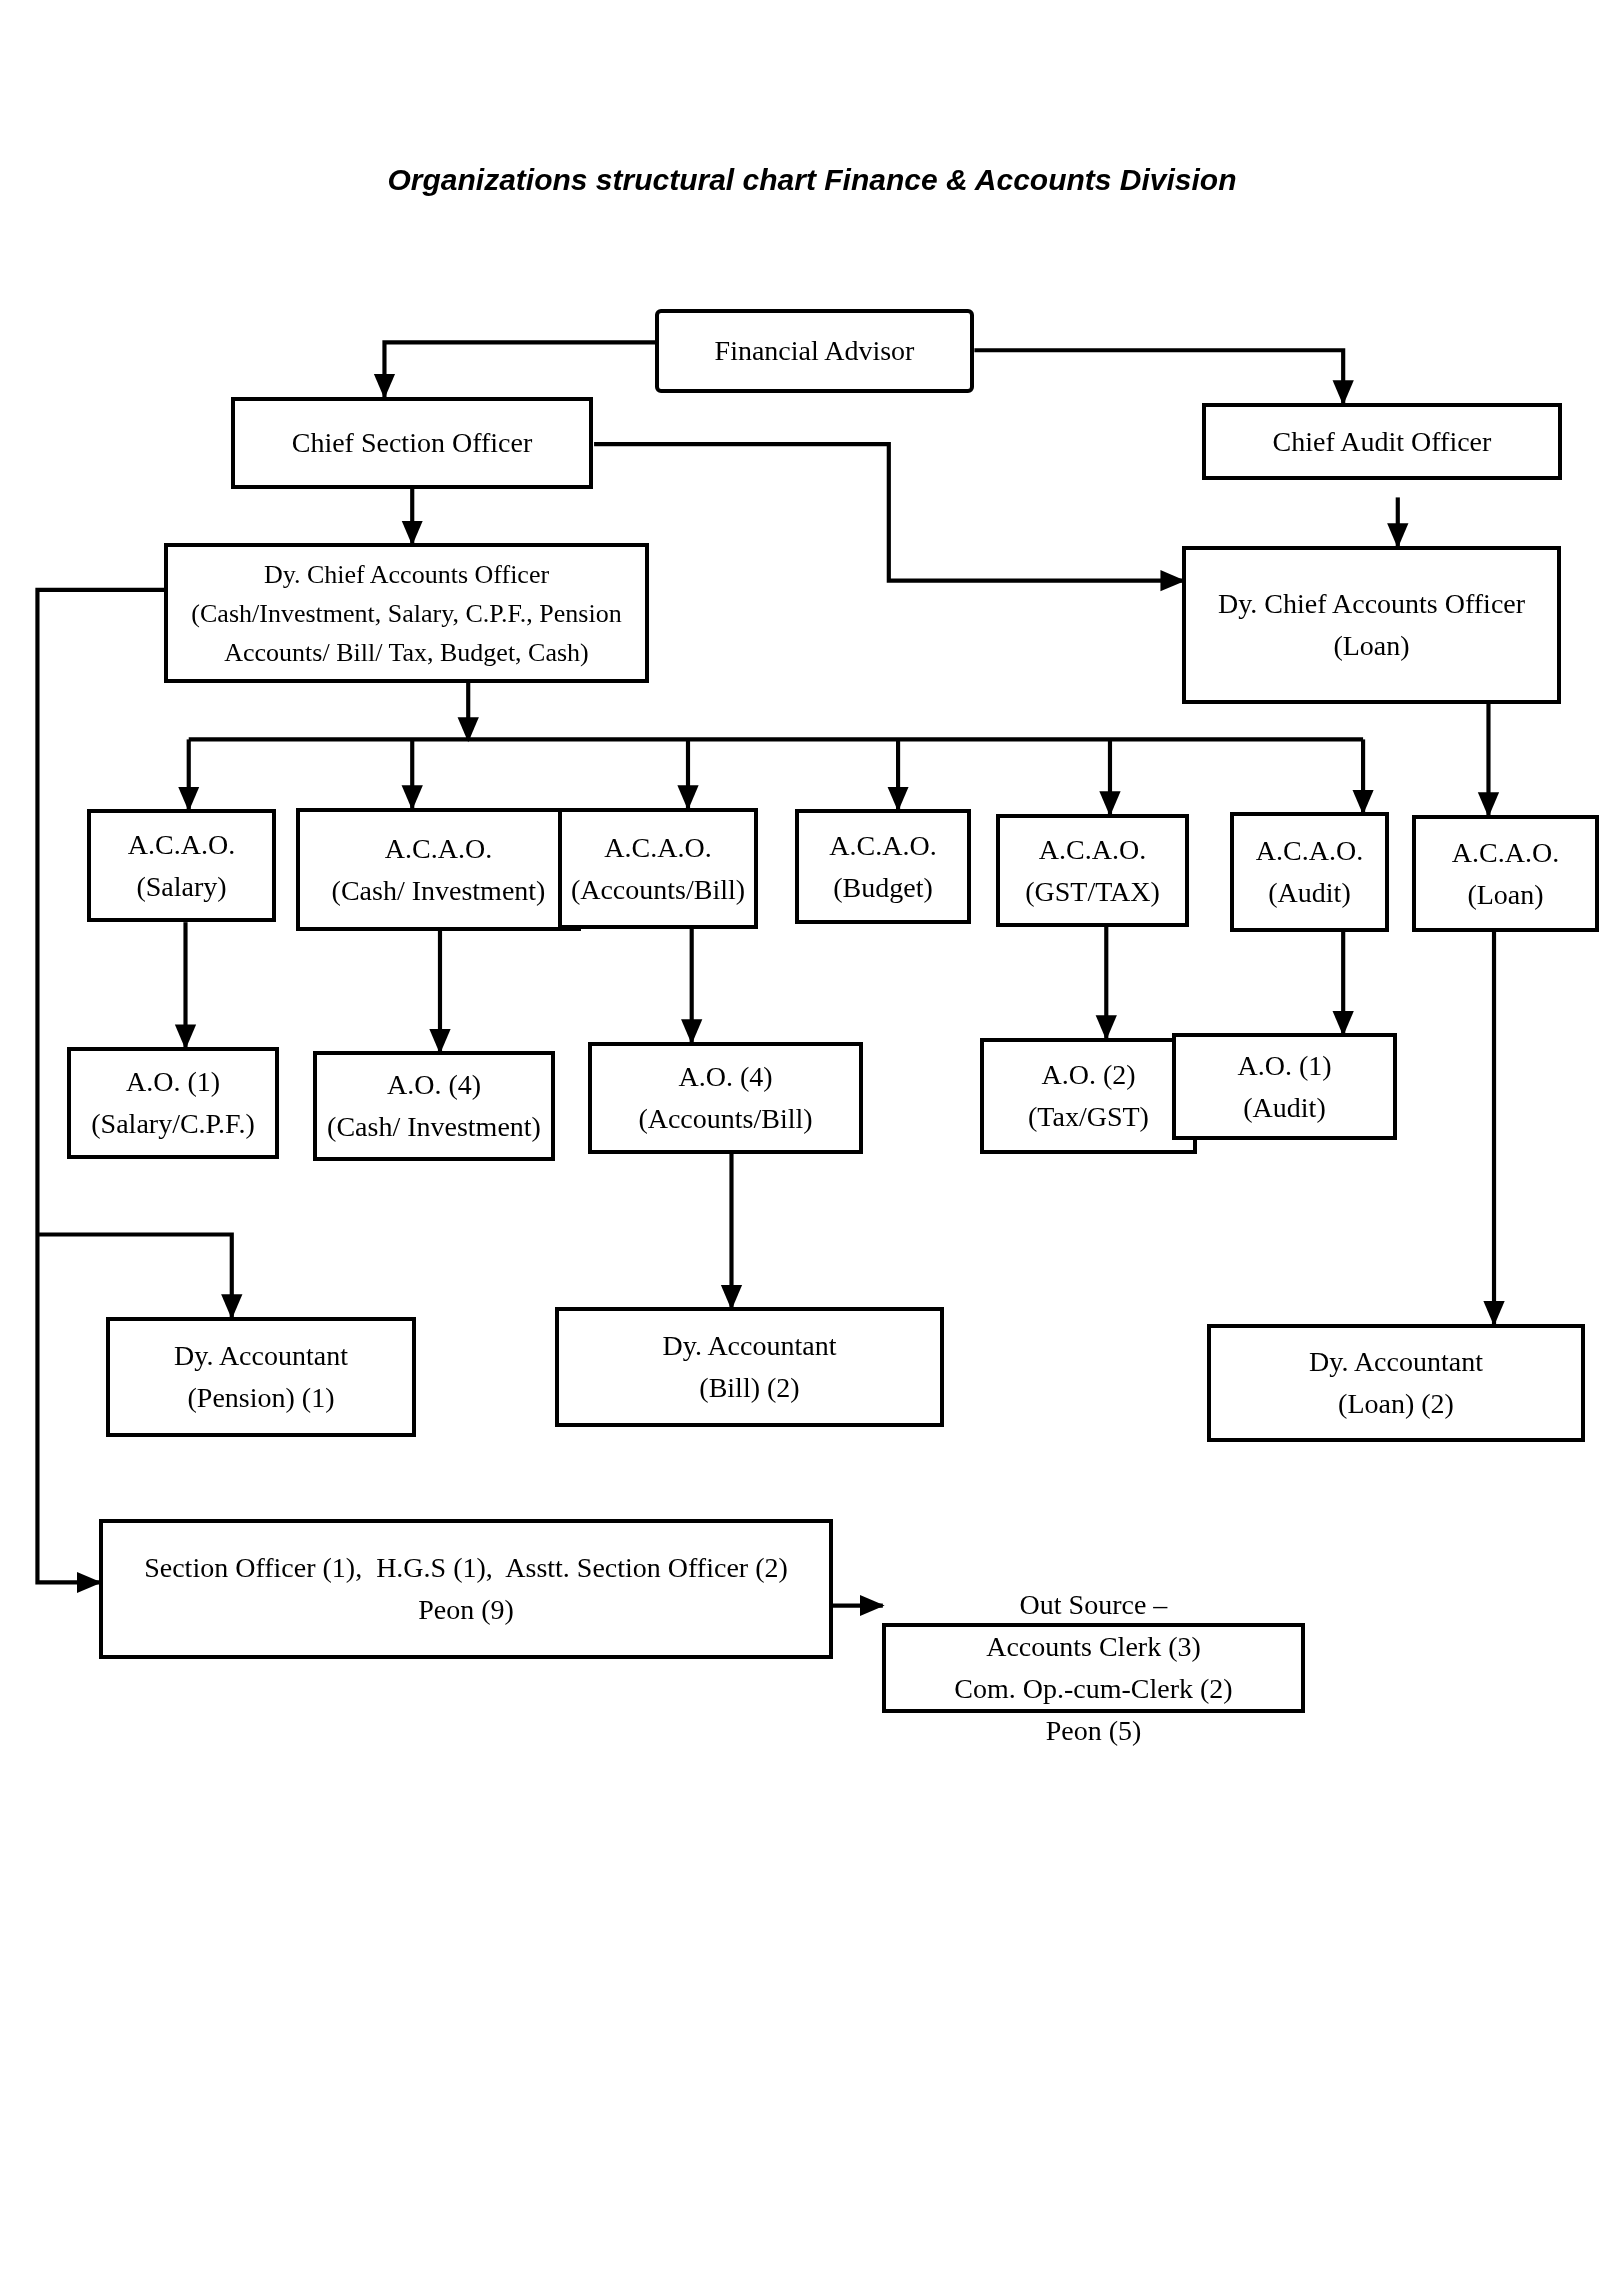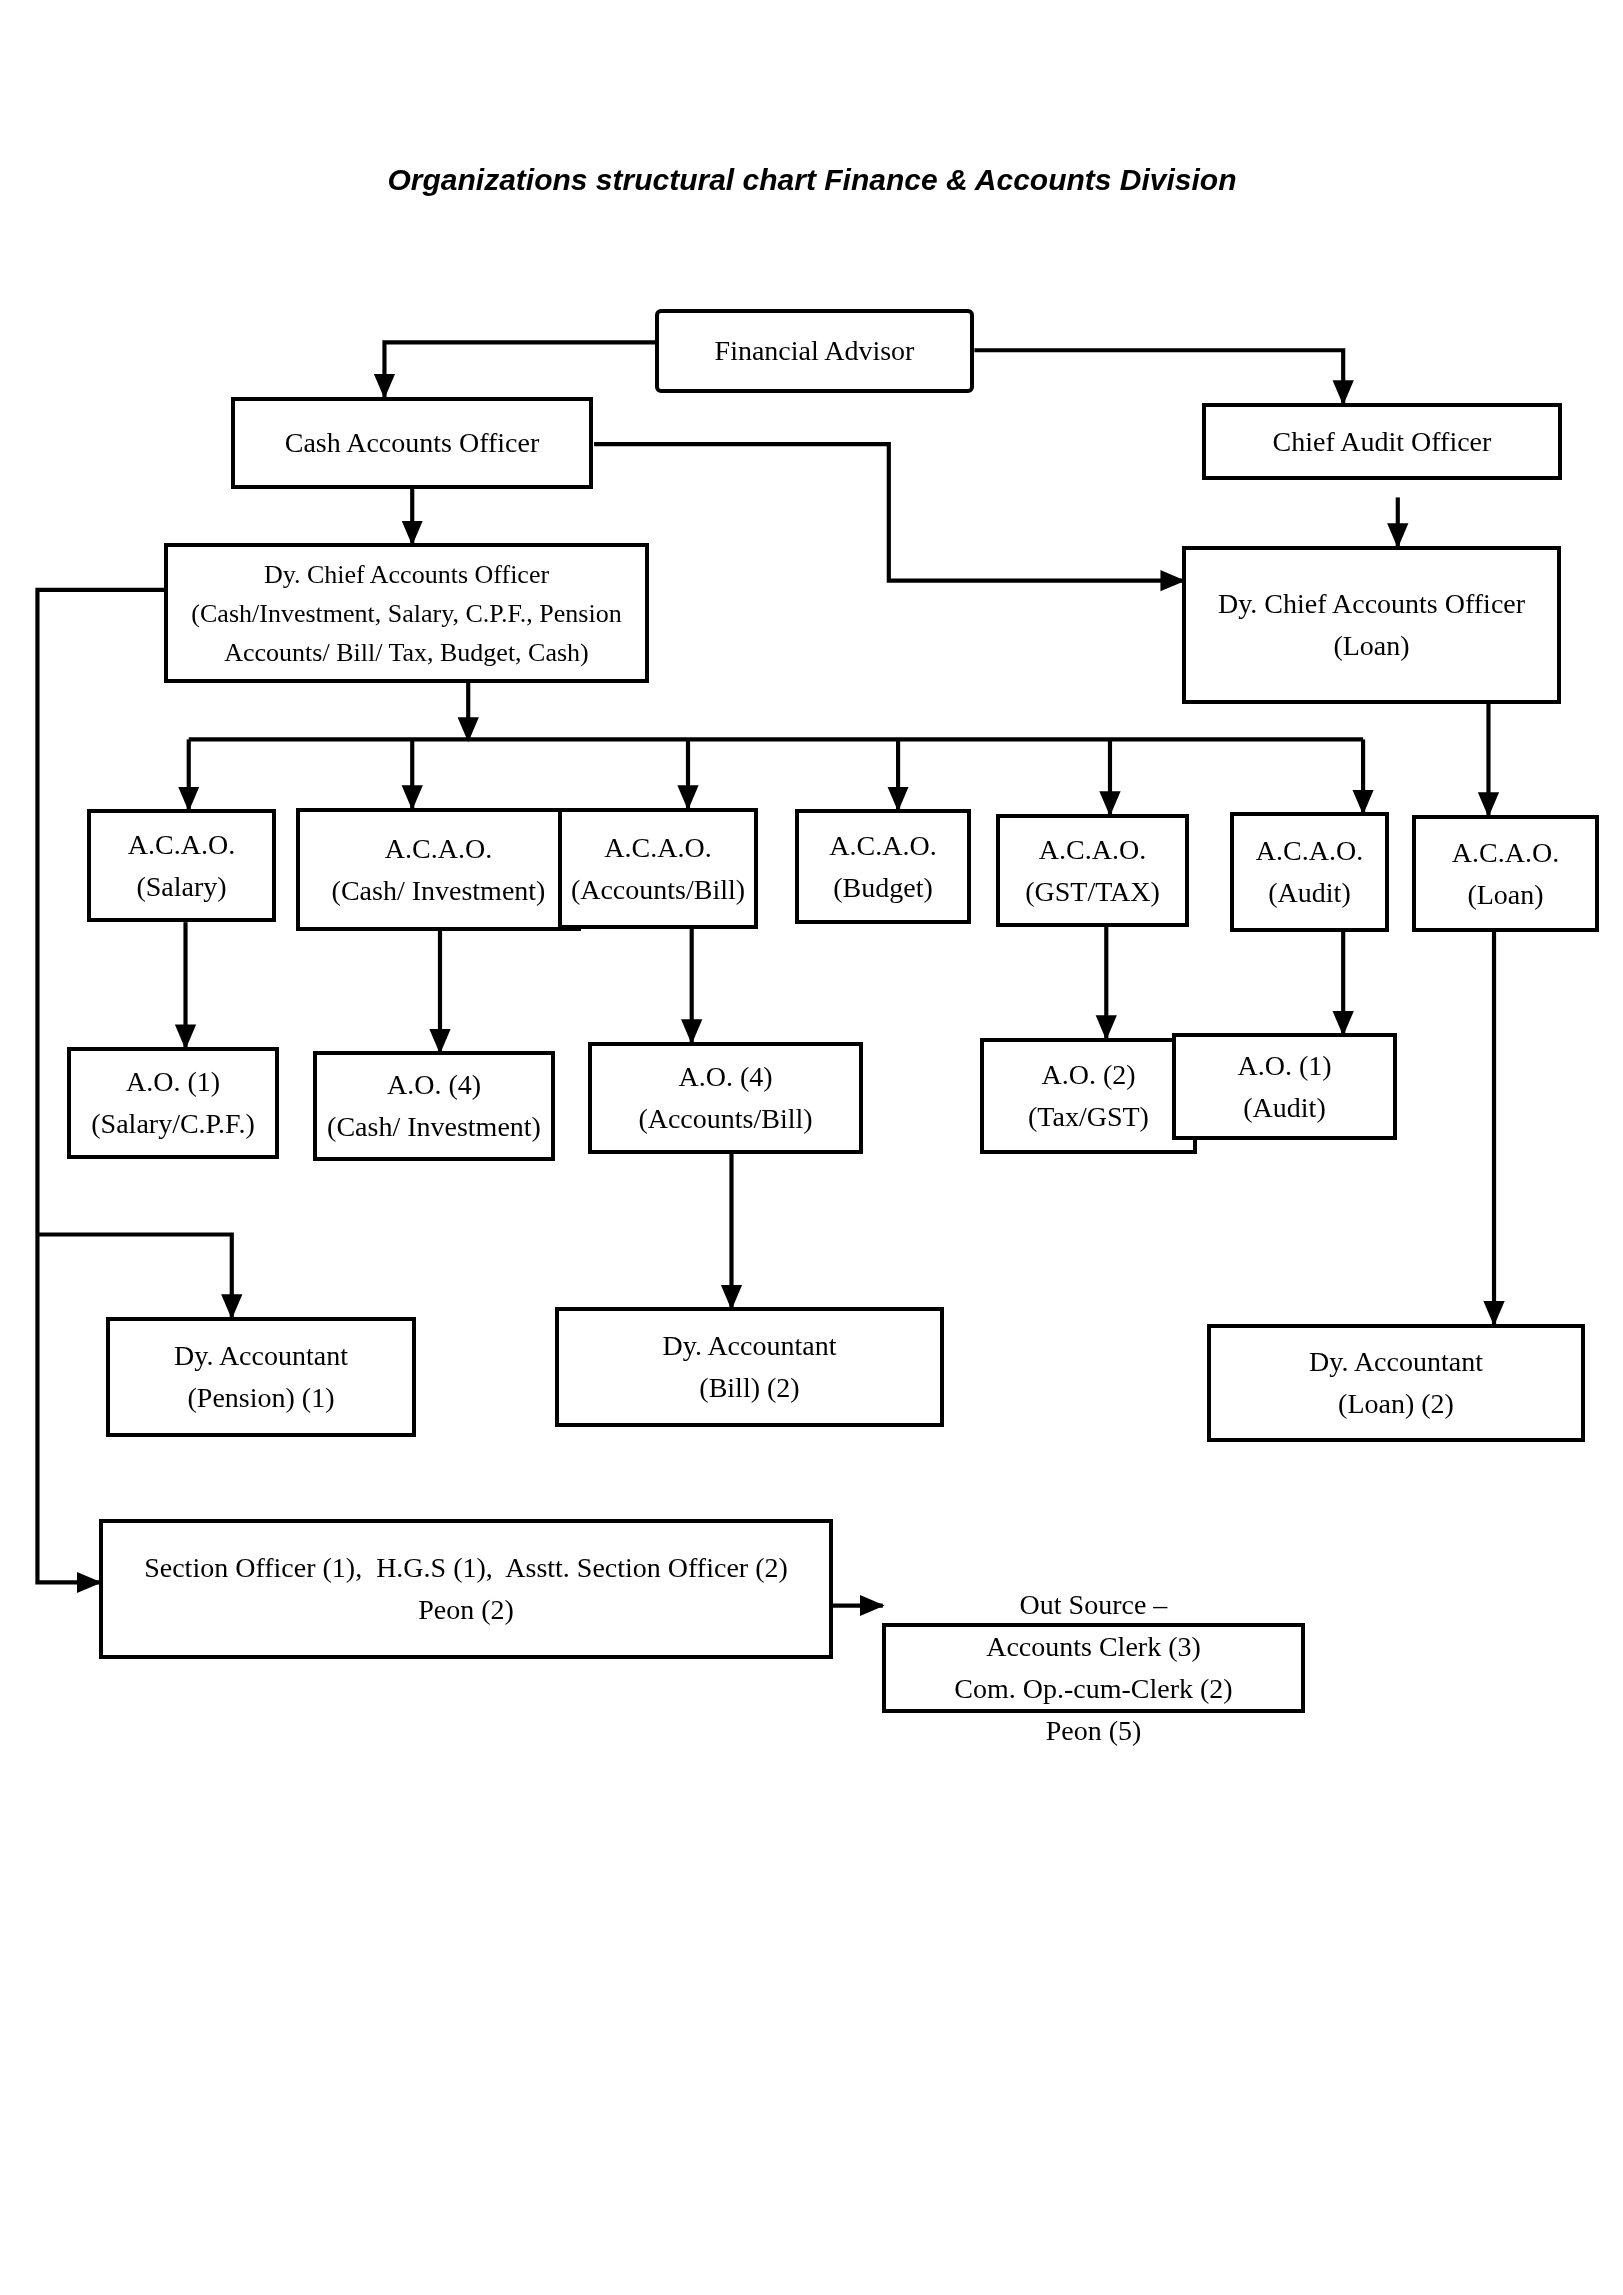--- a/index.html
+++ b/index.html
@@ -103,21 +103,21 @@
     <polyline points="1580,2493 1580,2827" marker-end="url(#arrow)"></polyline>
 
     <polyline points="1799,3470 1907,3470" marker-end="url(#arrow)"></polyline>
   </svg>
 
   <div class="box rounded" style="left:655px;top:309px;width:319px;height:84px">
     <span>Financial Advisor</span>
   </div>
 
   <div class="box" style="left:231px;top:397px;width:362px;height:92px">
-    <span>Cash Accounts Officer</span>
+    <span>Chief Section Officer</span>
   </div>
 
   <div class="box" style="left:1202px;top:403px;width:360px;height:77px">
     <span>Chief Audit Officer</span>
   </div>
 
   <div class="box small-text" style="left:164px;top:543px;width:485px;height:140px">
     <span>Dy. Chief Accounts Officer</span>
     <span>(Cash/Investment, Salary, C.P.F., Pension</span>
     <span>Accounts/ Bill/ Tax, Budget, Cash)</span>
@@ -198,21 +198,21 @@
     <span>(Bill) (2)</span>
   </div>
 
   <div class="box" style="left:1207px;top:1324px;width:378px;height:118px">
     <span>Dy. Accountant</span>
     <span>(Loan) (2)</span>
   </div>
 
   <div class="box" style="left:99px;top:1519px;width:734px;height:140px">
     <span>Section Officer (1),  H.G.S (1),  Asstt. Section Officer (2)</span>
-    <span>Peon (2)</span>
+    <span>Peon (9)</span>
   </div>
 
   <div class="box" style="left:882px;top:1623px;width:423px;height:90px">
     <span>Out Source –</span>
     <span>Accounts Clerk (3)</span>
     <span>Com. Op.-cum-Clerk (2)</span>
     <span>Peon (5)</span>
   </div>
 
 </div>

